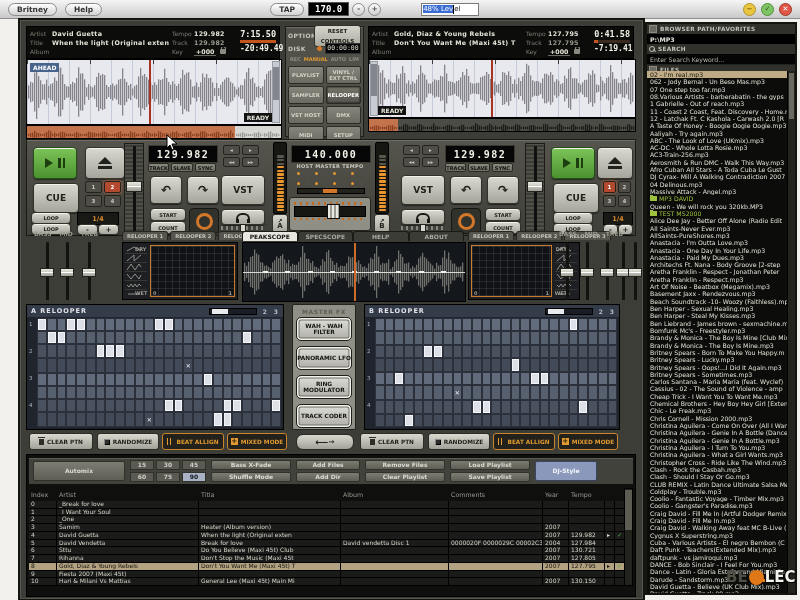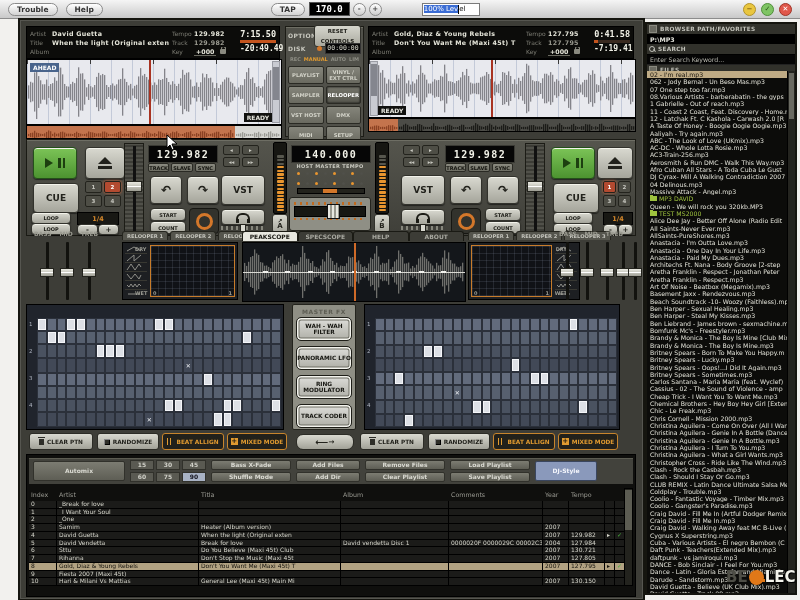--- a/index.html
+++ b/index.html
@@ -267,28 +267,28 @@
   .logo .gdot::after{content:"";position:absolute;right:-1px;bottom:3px;width:6px;height:3px;background:#e07818;}
   .logo .p2{color:#f4f4ec;text-shadow:0 0 2px #000,1px 1px 0 #000;}
   .cursor{position:absolute;left:166px;top:134px;}
 </style>
 </head>
 <body>
 
 <div class="stage">
 
   <div class="osbar">
-    <div class="pill">Trouble</div>
+    <div class="pill">Britney</div>
     <div class="pill">Help</div>
     <div class="pill" style="margin-left:168px">TAP</div>
     <div class="lcd">170.0</div>
     <div class="rnd">-</div>
     <div class="rnd">+</div>
     <div class="lvl" style="width:54px">
-      <span class="sel">100% Lev</span>
+      <span class="sel">48% Lev</span>
         <span class="caret"></span>
         <span class="rest">el</span>
     </div>
     <div style="flex:1"></div>
     <div class="wincircle wc-y">−</div>
     <div class="wincircle wc-g">✓</div>
     <div class="wincircle wc-r" style="margin-right:8px">✕</div>
   </div>
 
   <div class="app">
@@ -1417,20 +1417,30 @@
           <div class="rail"></div>
           <div class="kn"></div>
         </div>
         <div class="vslider" style="left: 602px; top: 12px;">
           <div class="rail"></div>
           <div class="kn"></div>
         </div>
       </div>
 
     <div class="gridpanel" style="left:6px;top:284px;width:258px;height:126px">
+      <div class="ghead">
+          <span>A  RELOOPER</span>
+        <div class="gscale">
+          <span class="trk">
+              <i></i>
+            </span>
+          <span>2</span>
+          <span>3</span>
+        </div>
+      </div>
       <div class="glabs">
           <span style="top: 3px;">1</span>
           <span style="top: 30px;">2</span>
           <span style="top: 57px;">3</span>
           <span style="top: 84px;">4</span>
         </div>
       <div class="gbody">
           <div class="g-row sa">
             <div class="g-cell on"></div>
             <div class="g-cell"></div>
@@ -1654,20 +1664,30 @@
       <div class="mfx-title">MASTER FX</div>
       <div>
           <div class="mfx-btn">WAH - WAH FILTER</div>
           <div class="mfx-btn">PANORAMIC LFO</div>
           <div class="mfx-btn">RING MODULATOR</div>
           <div class="mfx-btn">TRACK CODER</div>
         </div>
     </div>
 
     <div class="gridpanel" style="left:344px;top:284px;width:256px;height:126px">
+      <div class="ghead">
+          <span>B  RELOOPER</span>
+        <div class="gscale">
+          <span class="trk">
+              <i></i>
+            </span>
+          <span>2</span>
+          <span>3</span>
+        </div>
+      </div>
       <div class="glabs">
           <span style="top: 3px;">1</span>
           <span style="top: 30px;">2</span>
           <span style="top: 57px;">3</span>
           <span style="top: 84px;">4</span>
         </div>
       <div class="gbody">
           <div class="g-row sa">
             <div class="g-cell"></div>
             <div class="g-cell"></div>

